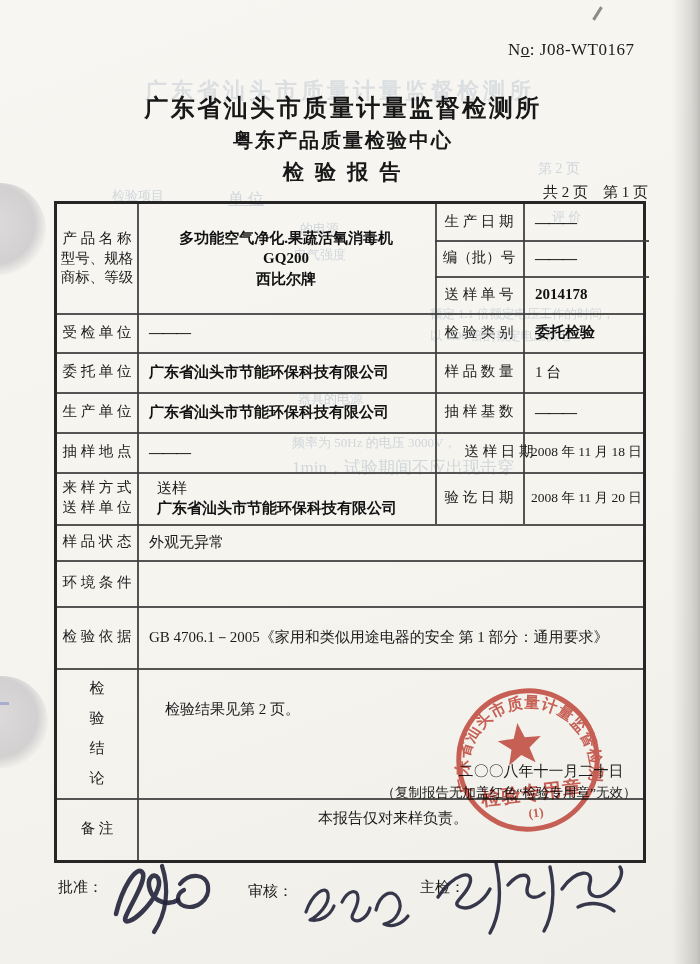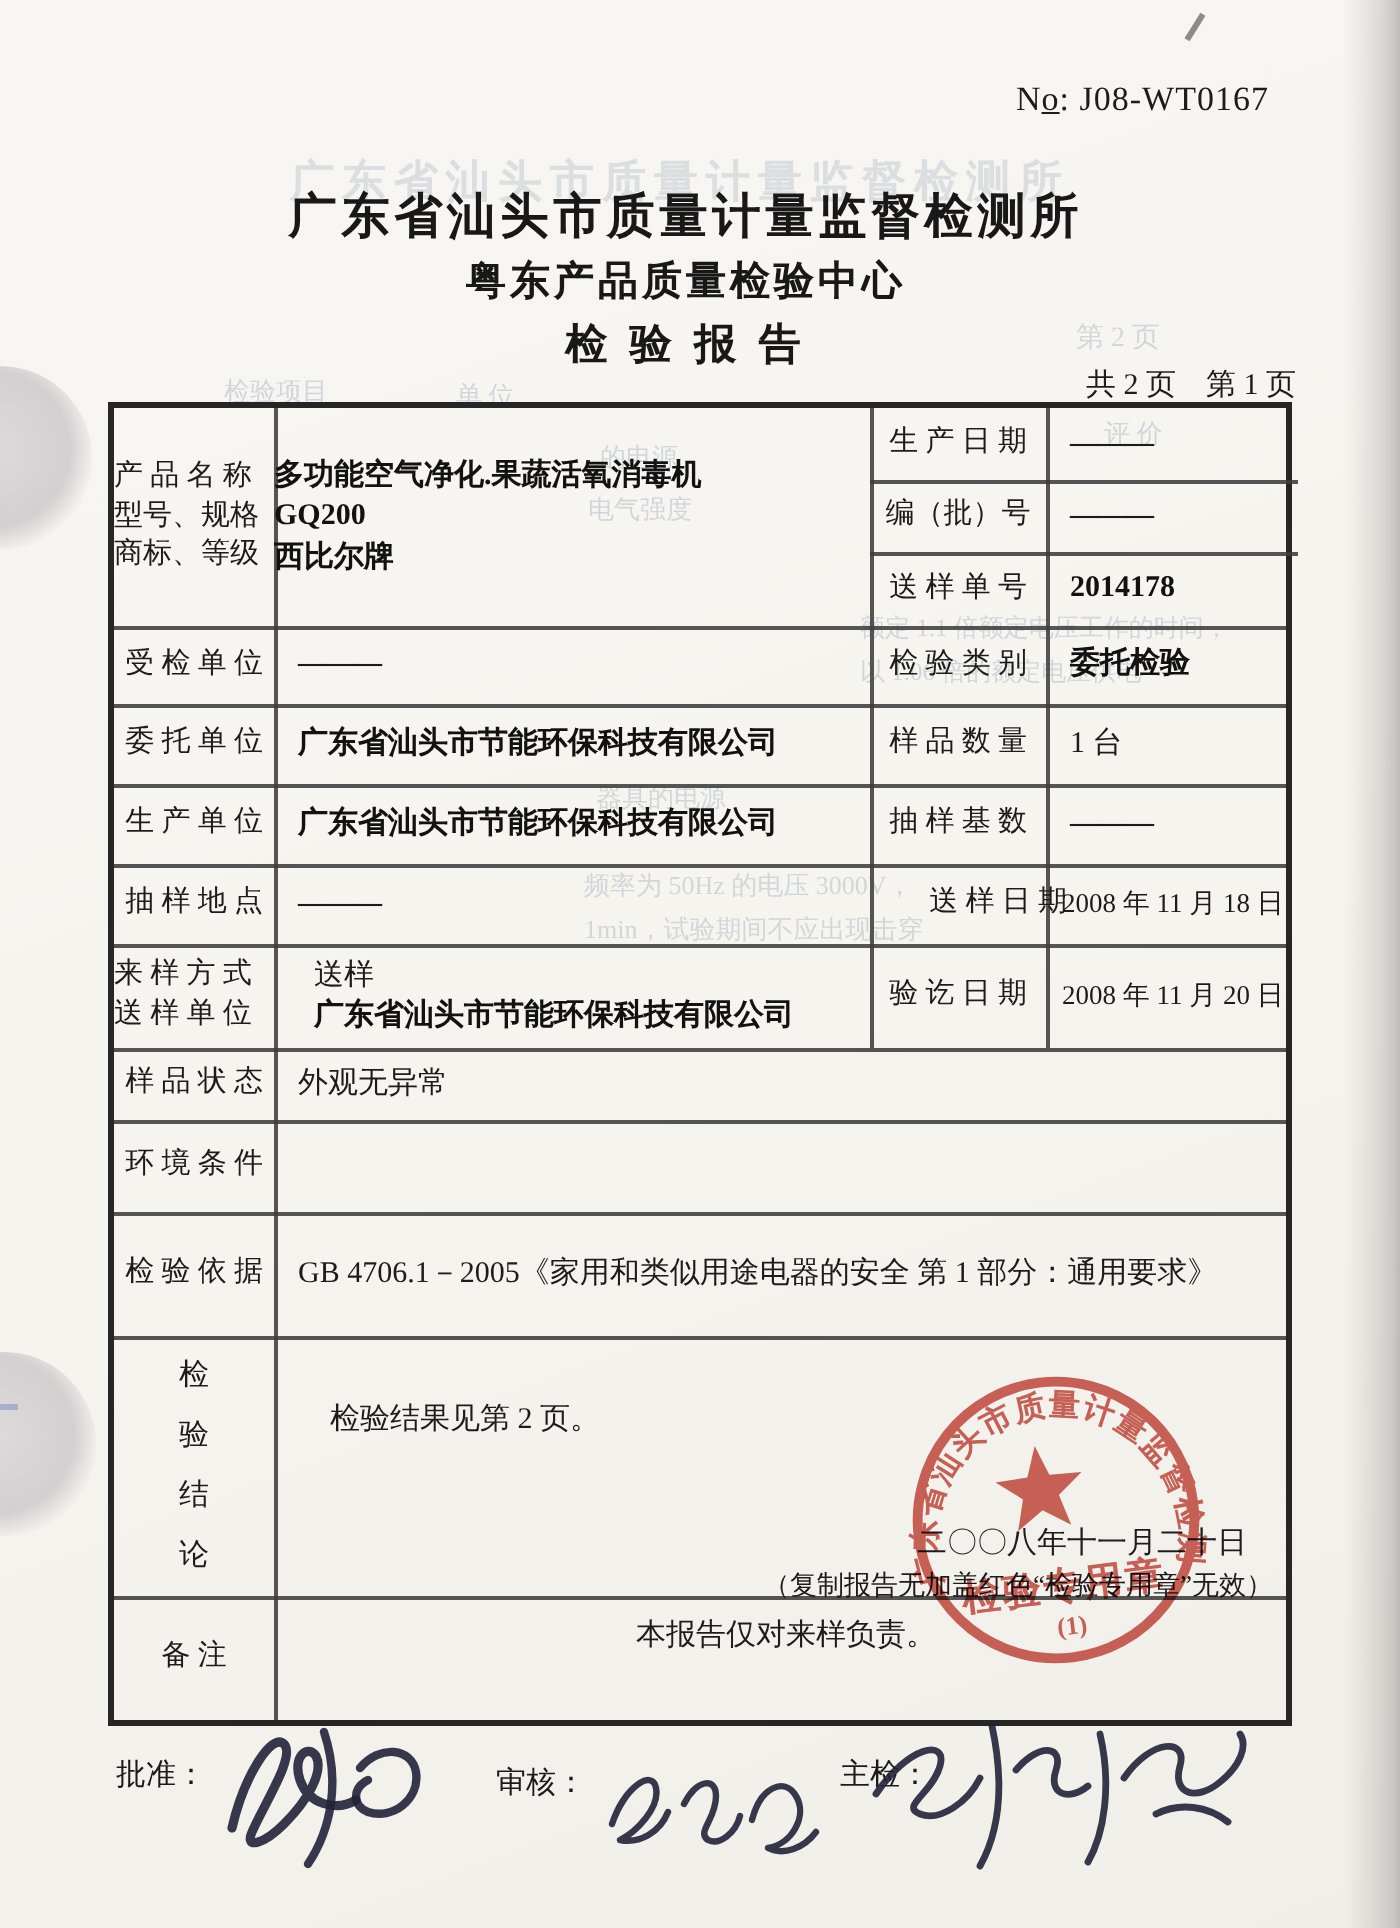--- a/index.html
+++ b/index.html
@@ -30,21 +30,21 @@
   .tbl{position:absolute;left:54px;top:201px;width:592px;height:662px;
     border:3px solid #262626;box-sizing:border-box;}
   .hline{position:absolute;left:0;width:100%;height:1.5px;background:#3d3d3d;opacity:.88;}
   .vline{position:absolute;top:0;width:1.5px;background:#3d3d3d;opacity:.88;}
   .cell{position:absolute;display:flex;align-items:center;box-sizing:border-box;font-size:15px;line-height:1.35;}
   .lab{justify-content:center;text-align:center;font-size:14.5px;}
   .val{padding-left:12px;}
   .bold{font-weight:bold;color:#121212;}
   .ctr{justify-content:center;text-align:center;}
   .dash{letter-spacing:-1.5px;font-weight:bold;}
-  .multiline{flex-direction:column;justify-content:center;align-items:flex-start;}
+  .multiline{flex-direction:column;justify-content:center;align-items:center;}
   .leftlines{align-items:flex-start;}
   .concl-label{flex-direction:column;justify-content:space-evenly;align-items:center;}
   .small{font-size:13.5px;}
   
   .stamp{position:absolute;left:452px;top:684px;width:152px;height:152px;mix-blend-mode:multiply;opacity:.92;}
   
   .foot-label{position:absolute;font-size:15px;color:#1a1a1a;}
   .sig{position:absolute;}
   .sig path{fill:none;stroke:#22223a;stroke-linecap:round;stroke-linejoin:round;opacity:.9;}
 </style>
@@ -56,28 +56,28 @@
   <div class="edge-right"></div>
   <div class="hole" style="left:-46px;top:183px;"></div>
   <div class="hole" style="left:-44px;top:676px;"></div>
   <div class="corner-mark" style="left:596px;top:6px;"></div>
   <div class="blue-mark" style="left:0;top:702px;"></div>
 
   <div class="ghost" style="left:0;right:20px;top:76px;text-align:center;font-size:22px;font-weight:bold;letter-spacing:4px;opacity:.33;">广东省汕头市质量计量监督检测所</div>
   <div class="ghost" style="left:538px;top:160px;font-size:14px;">第 2 页</div>
   <div class="ghost" style="left:552px;top:208px;font-size:13px;">评 价</div>
   <div class="ghost" style="left:112px;top:187px;font-size:13px;">检验项目</div>
-  <div class="ghost" style="left:228px;top:189px;font-size:13px;text-decoration:underline;">单 位</div>
+  <div class="ghost" style="left:228px;top:189px;font-size:16px;text-decoration:underline;">单 位</div>
   <div class="ghost" style="left:300px;top:220px;font-size:13px;">的电源</div>
   <div class="ghost" style="left:294px;top:246px;font-size:13px;">电气强度</div>
   <div class="ghost" style="left:430px;top:306px;font-size:12.5px;">额定 1.1 倍额定电压工作的时间，</div>
   <div class="ghost" style="left:430px;top:328px;font-size:12.5px;">以 1.06 倍的额定电压供电</div>
   <div class="ghost" style="left:298px;top:390px;font-size:13px;">器具的电源</div>
   <div class="ghost" style="left:292px;top:434px;font-size:13px;">频率为 50Hz 的电压 3000V，</div>
-  <div class="ghost" style="left:292px;top:456px;font-size:13px;">1min，试验期间不应出现击穿</div>
+  <div class="ghost" style="left:292px;top:456px;font-size:17px;">1min，试验期间不应出现击穿</div>
 
   <div class="report-no">
     <span>N<span class="u">o</span>:</span>
     <span>J08-WT0167</span>
   </div>
   <div class="title t1">广东省汕头市质量计量监督检测所</div>
   <div class="title t2">粤东产品质量检验中心</div>
   <div class="title t3">检 验 报 告</div>
   <div class="page-info">共 2 页　第 1 页</div>
 

